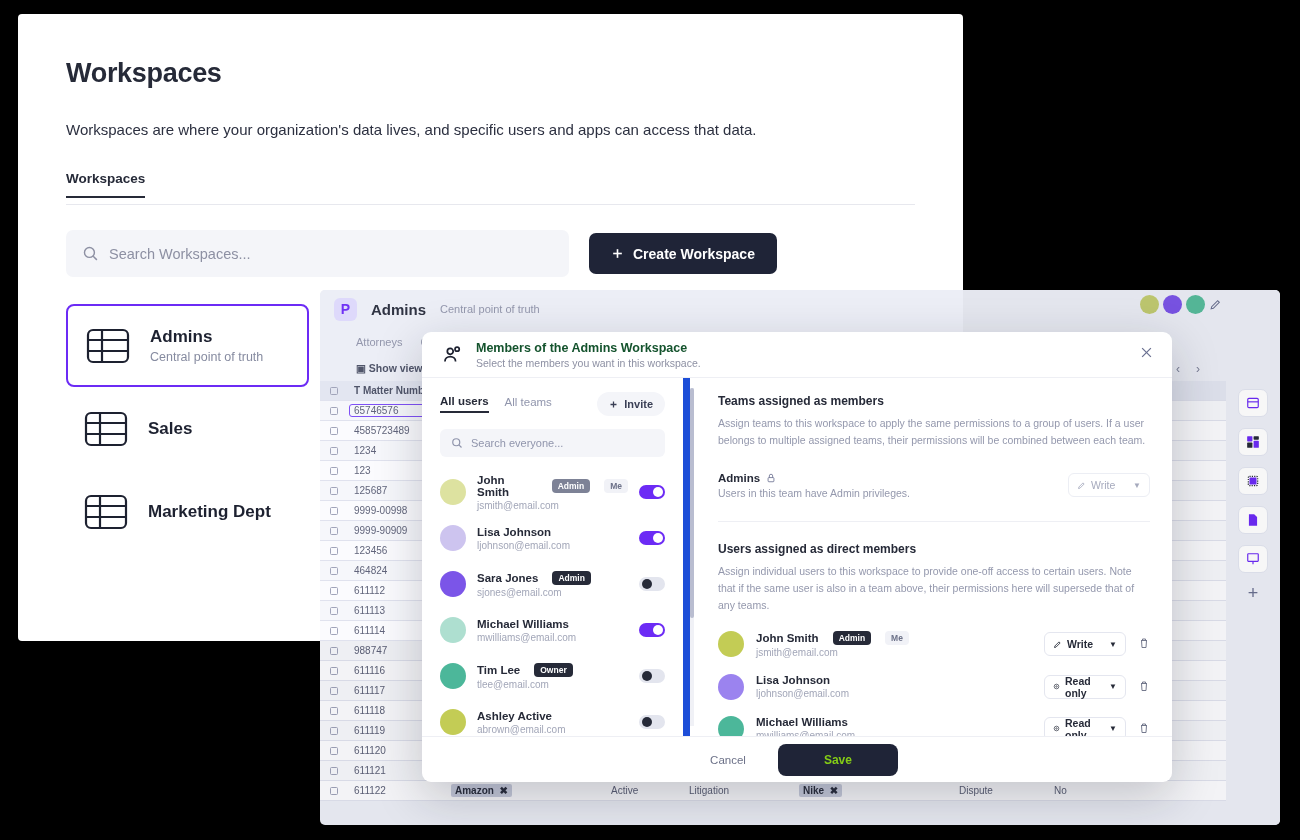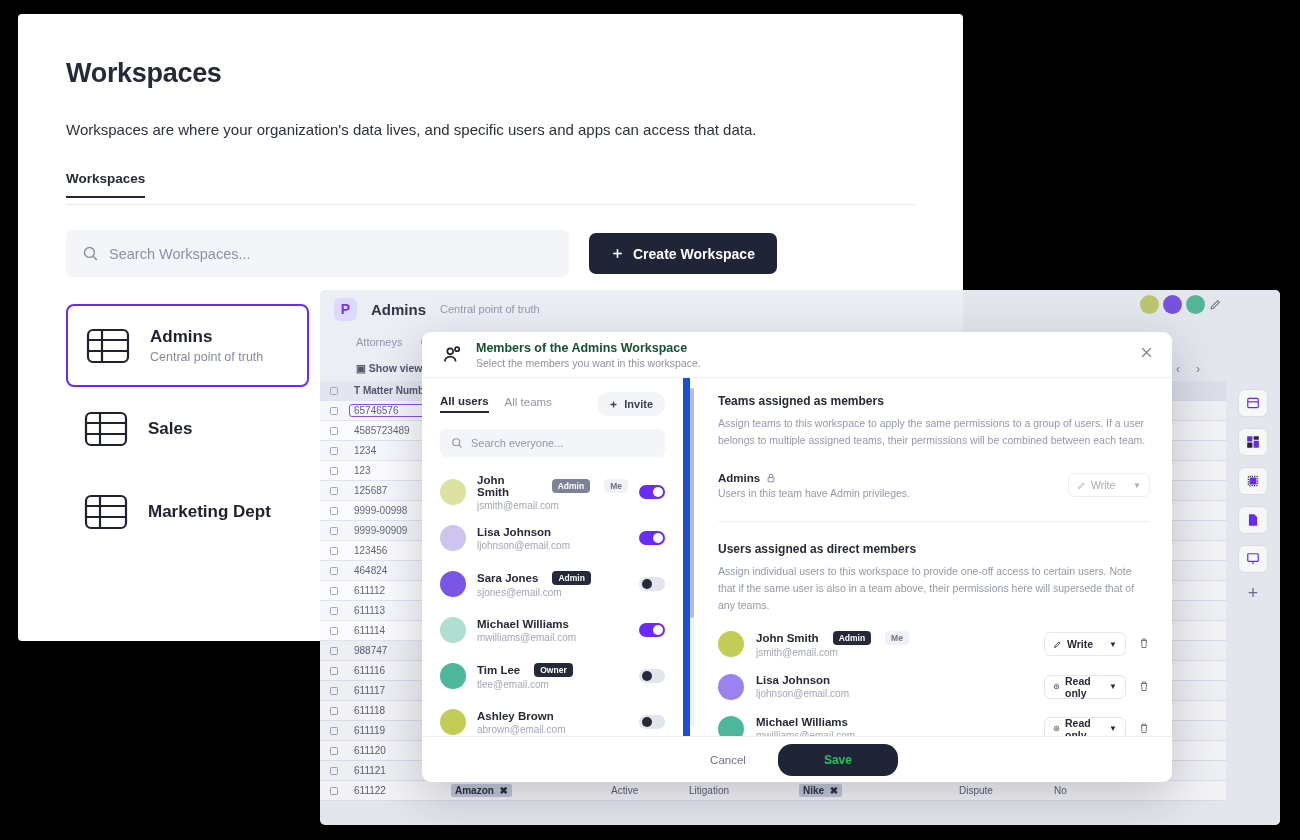--- a/index.html
+++ b/index.html
@@ -239,21 +239,21 @@
 
   .m-foot {
     height: 46px; border-top: 1px solid #eeeff4;
     display: flex; align-items: center; justify-content: center; gap: 18px;
   }
   .btn-cancel {
     background: transparent; border: 0; font-family: "Liberation Sans", sans-serif;
     font-size: 11.5px; color: #6c7188; cursor: pointer; padding: 8px 14px;
   }
   .btn-save {
-    background: #1f2437; border: 0; border-radius: 14px; color: #22c55e;
+    background: #1f2437; border: 0; border-radius: 8px; color: #84cc16;
     font-family: "Liberation Sans", sans-serif; font-size: 12px; font-weight: 700;
     padding: 9px 46px; cursor: pointer;
   }
 </style>
 </head>
 <body>
 
 <div id="stage">
 
   <div id="workspaces-card">
@@ -751,21 +751,21 @@
                 <div class="u-mail">tlee@email.com</div>
               </div>
               <span class="tgl off">
                 <i></i>
               </span>
             </div>
             <div class="u-row">
               <span class="u-av" style="background:#c3cc55"></span>
               <div class="u-info">
                 <div class="u-name-line">
-                  <span class="u-name">Ashley Brown</span>
+                  <span class="u-name">Ashley Active</span>
                 </div>
                 <div class="u-mail">abrown@email.com</div>
               </div>
               <span class="tgl off">
                 <i></i>
               </span>
             </div>
           </div>
       </div>
 

